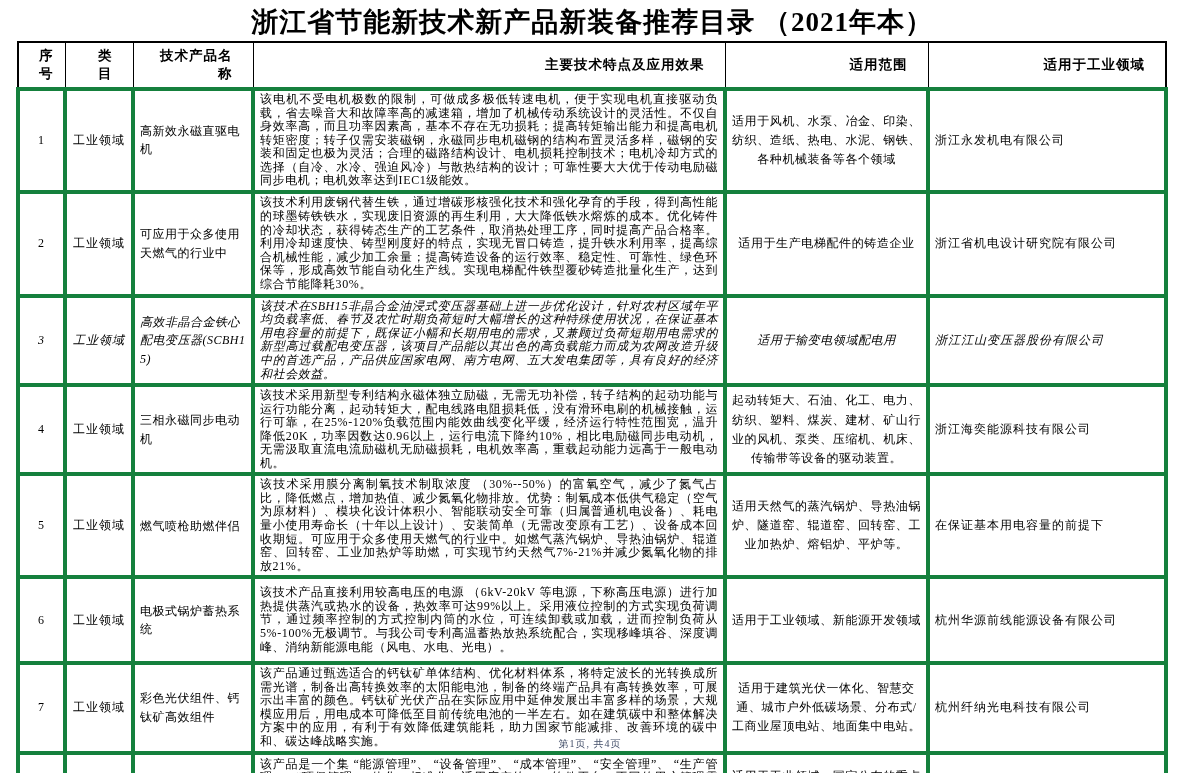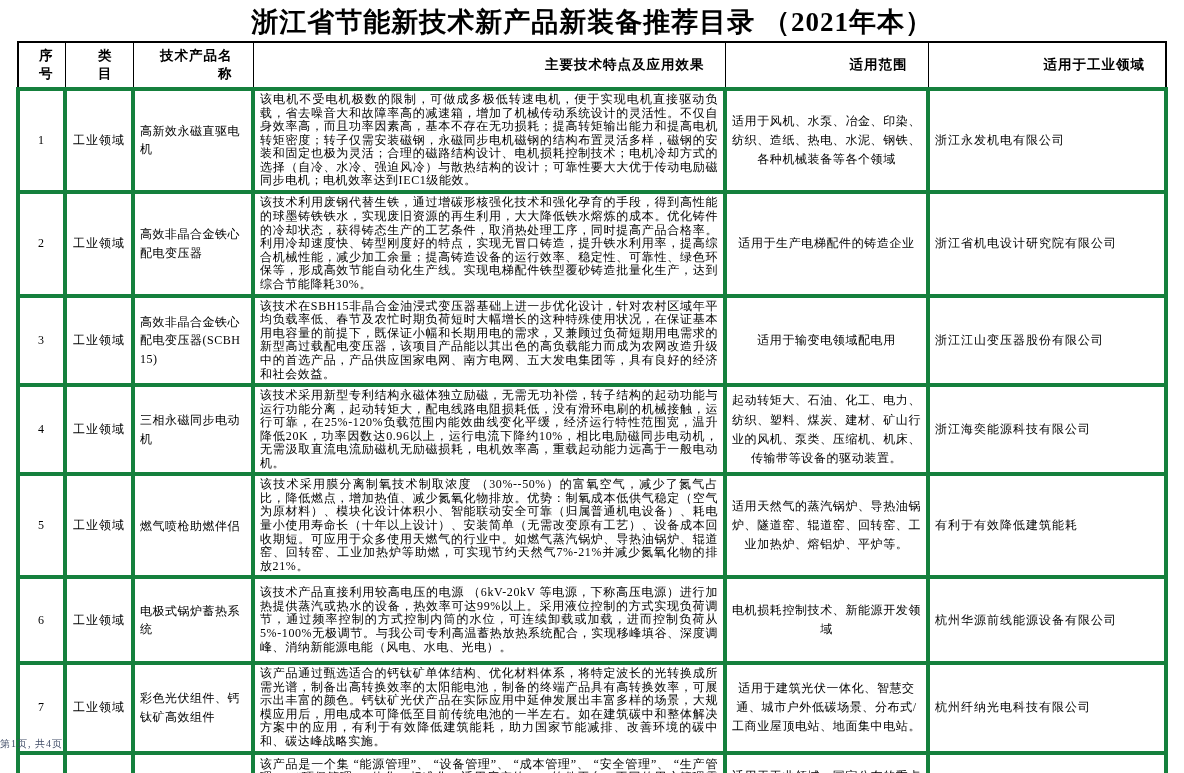--- a/index.html
+++ b/index.html
@@ -55,32 +55,32 @@
     text-align: justify;
     text-justify: inter-character;
     line-height: 1.13;
     letter-spacing: 0.6px;
     padding: 2px 4px;
   }
   td.c-scope { text-align: center; line-height: 1.6; letter-spacing: 0.6px; }
   td.c-cons { letter-spacing: 1px; }
   tr.r1 td { height: 91px; }
   tr.r2 td { height: 96px; }
-  tr.r3 td { height: 70px; }
+  tr.r3 td { height: 70px; font-style: italic; }
   tr.r4 td { height: 72px; }
   tr.r5 td { height: 90px; }
   tr.r6 td { height: 78px; font-family: Liberation Serif, serif; }
   tr.r7 td { height: 76px; }
   tr.r8 td { height: 97px; }
   .page-footer {
     position: absolute;
     left: 0;
     right: 4px;
     bottom: 17px;
-    text-align: left;
+    text-align: center;
     font-size: 10px;
     color: #44506a;
     letter-spacing: 1px;
   }
 </style>
 </head>
 <body>
 
 <div class="page">
 
@@ -110,21 +110,21 @@
         <td class="c-no">1</td>
         <td class="c-cat">工业领域</td>
         <td class="c-prod">高新效永磁直驱电机</td>
         <td class="c-feat">该电机不受电机极数的限制，可做成多极低转速电机，便于实现电机直接驱动负载，省去噪音大和故障率高的减速箱，增加了机械传动系统设计的灵活性。不仅自身效率高，而且功率因素高，基本不存在无功损耗；提高转矩输出能力和提高电机转矩密度；转子仅需安装磁钢，永磁同步电机磁钢的结构布置灵活多样，磁钢的安装和固定也极为灵活；合理的磁路结构设计、电机损耗控制技术；电机冷却方式的选择（自冷、水冷、强迫风冷）与散热结构的设计；可靠性要大大优于传动电励磁同步电机；电机效率达到IEC1级能效。</td>
         <td class="c-scope">适用于风机、水泵、冶金、印染、纺织、造纸、热电、水泥、钢铁、各种机械装备等各个领域</td>
         <td class="c-cons">浙江永发机电有限公司</td>
       </tr>
       <tr class="r2">
         <td class="c-no">2</td>
         <td class="c-cat">工业领域</td>
-        <td class="c-prod">高效非晶合金铁心配电变压器</td>
+        <td class="c-prod">可应用于众多使用天燃气的行业中</td>
         <td class="c-feat">该技术利用废钢代替生铁，通过增碳形核强化技术和强化孕育的手段，得到高性能的球墨铸铁铁水，实现废旧资源的再生利用，大大降低铁水熔炼的成本。优化铸件的冷却状态，获得铸态生产的工艺条件，取消热处理工序，同时提高产品合格率。利用冷却速度快、铸型刚度好的特点，实现无冒口铸造，提升铁水利用率，提高综合机械性能，减少加工余量；提高铸造设备的运行效率、稳定性、可靠性、绿色环保等，形成高效节能自动化生产线。实现电梯配件铁型覆砂铸造批量化生产，达到综合节能降耗30%。</td>
         <td class="c-scope">适用于生产电梯配件的铸造企业</td>
         <td class="c-cons">浙江省机电设计研究院有限公司</td>
       </tr>
       <tr class="r3">
         <td class="c-no">3</td>
         <td class="c-cat">工业领域</td>
         <td class="c-prod">高效非晶合金铁心配电变压器(SCBH15)</td>
         <td class="c-feat">该技术在SBH15非晶合金油浸式变压器基础上进一步优化设计，针对农村区域年平均负载率低、春节及农忙时期负荷短时大幅增长的这种特殊使用状况，在保证基本用电容量的前提下，既保证小幅和长期用电的需求，又兼顾过负荷短期用电需求的新型高过载配电变压器，该项目产品能以其出色的高负载能力而成为农网改造升级中的首选产品，产品供应国家电网、南方电网、五大发电集团等，具有良好的经济和社会效益。</td>
         <td class="c-scope">适用于输变电领域配电用</td>
@@ -137,28 +137,28 @@
         <td class="c-feat">该技术采用新型专利结构永磁体独立励磁，无需无功补偿，转子结构的起动功能与运行功能分离，起动转矩大，配电线路电阻损耗低，没有滑环电刷的机械接触，运行可靠，在25%-120%负载范围内能效曲线变化平缓，经济运行特性范围宽，温升降低20K，功率因数达0.96以上，运行电流下降约10%，相比电励磁同步电动机，无需汲取直流电流励磁机无励磁损耗，电机效率高，重载起动能力远高于一般电动机。</td>
         <td class="c-scope">起动转矩大、石油、化工、电力、纺织、塑料、煤炭、建材、矿山行业的风机、泵类、压缩机、机床、传输带等设备的驱动装置。</td>
         <td class="c-cons">浙江海奕能源科技有限公司</td>
       </tr>
       <tr class="r5">
         <td class="c-no">5</td>
         <td class="c-cat">工业领域</td>
         <td class="c-prod">燃气喷枪助燃伴侣</td>
         <td class="c-feat">该技术采用膜分离制氧技术制取浓度 （30%--50%）的富氧空气，减少了氮气占比，降低燃点，增加热值、减少氮氧化物排放。优势：制氧成本低供气稳定（空气为原材料）、模块化设计体积小、智能联动安全可靠（归属普通机电设备）、耗电量小使用寿命长（十年以上设计）、安装简单（无需改变原有工艺）、设备成本回收期短。可应用于众多使用天燃气的行业中。如燃气蒸汽锅炉、导热油锅炉、辊道窑、回转窑、工业加热炉等助燃，可实现节约天然气7%-21%并减少氮氧化物的排放21%。</td>
         <td class="c-scope">适用天然气的蒸汽锅炉、导热油锅炉、隧道窑、辊道窑、回转窑、工业加热炉、熔铝炉、平炉等。</td>
-        <td class="c-cons">有利于有效降低建筑能耗</td>
+        <td class="c-cons">在保证基本用电容量的前提下</td>
       </tr>
       <tr class="r6">
         <td class="c-no">6</td>
         <td class="c-cat">工业领域</td>
         <td class="c-prod">电极式锅炉蓄热系统</td>
         <td class="c-feat">该技术产品直接利用较高电压的电源 （6kV-20kV 等电源，下称高压电源）进行加热提供蒸汽或热水的设备，热效率可达99%以上。采用液位控制的方式实现负荷调节，通过频率控制的方式控制内筒的水位，可连续卸载或加载，进而控制负荷从5%-100%无极调节。与我公司专利高温蓄热放热系统配合，实现移峰填谷、深度调峰、消纳新能源电能（风电、水电、光电）。</td>
-        <td class="c-scope">电机损耗控制技术、新能源开发领域</td>
+        <td class="c-scope">适用于工业领域、新能源开发领域</td>
         <td class="c-cons">杭州华源前线能源设备有限公司</td>
       </tr>
       <tr class="r7">
         <td class="c-no">7</td>
         <td class="c-cat">工业领域</td>
         <td class="c-prod">彩色光伏组件、钙钛矿高效组件</td>
         <td class="c-feat">该产品通过甄选适合的钙钛矿单体结构、优化材料体系，将特定波长的光转换成所需光谱，制备出高转换效率的太阳能电池，制备的终端产品具有高转换效率，可展示出丰富的颜色。钙钛矿光伏产品在实际应用中延伸发展出丰富多样的场景，大规模应用后，用电成本可降低至目前传统电池的一半左右。如在建筑碳中和整体解决方案中的应用，有利于有效降低建筑能耗，助力国家节能减排、改善环境的碳中和、碳达峰战略实施。</td>
         <td class="c-scope">适用于建筑光伏一体化、智慧交通、城市户外低碳场景、分布式/工商业屋顶电站、地面集中电站。</td>
         <td class="c-cons">杭州纤纳光电科技有限公司</td>
       </tr>

